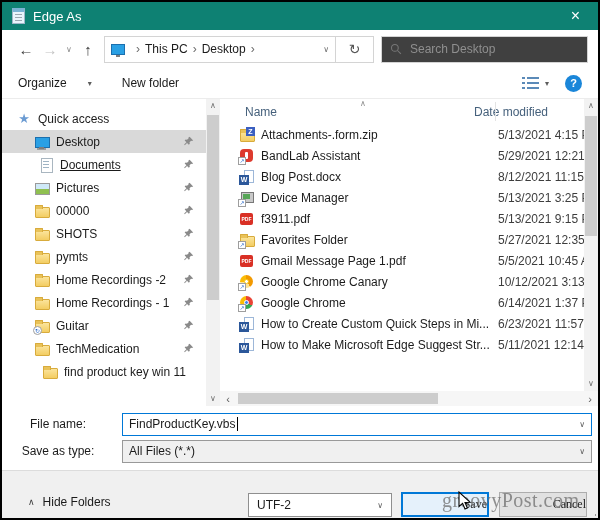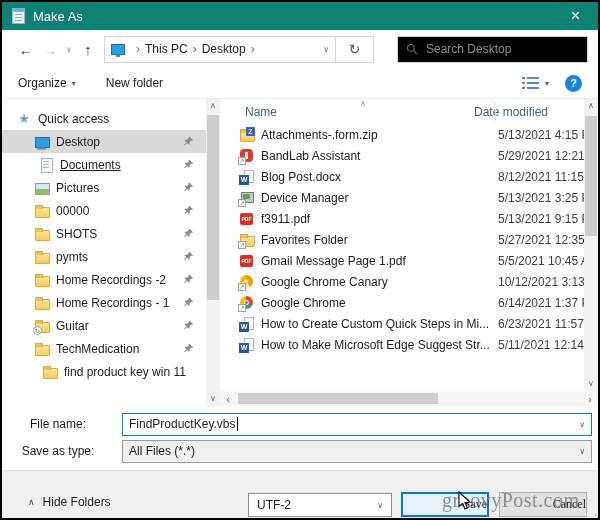--- a/index.html
+++ b/index.html
@@ -19,27 +19,27 @@
   .navbtn { width:24px; text-align:center; font-size:15px; color:#3b3b3b; }
   .navbtn.disabled { color:#c3c3c3; }
   .navchev { width:14px; text-align:center; font-size:8px; color:#8a8a8a; }
   .addrbox { width:232px; height:27px; border:1px solid #d4d4d4; display:flex; align-items:center; padding:0 6px; margin-left:4px; background:#fff; }
   .mon-icon { width:14px; height:11px; background:#2aa0e4; border:1px solid #1b6fae; margin-right:6px; position:relative; }
   .mon-icon::after { content:""; position:absolute; left:4px; right:4px; bottom:-3px; height:2px; background:#7c7c7c; }
   .crumb-sep { color:#6d6d6d; font-size:12px; padding:0 5px; }
   .crumb { font-size:12px; color:#1b1b1b; white-space:nowrap; }
   .addr-dd { margin-left:auto; color:#6d6d6d; font-size:8px; padding-left:6px; }
   .refreshbox { width:38px; height:27px; border:1px solid #d4d4d4; border-left:none; display:flex; align-items:center; justify-content:center; font-size:14px; color:#555; background:#fff; }
-  .searchbox { flex:1; height:27px; border:1px solid #d4d4d4; margin-left:23px; display:flex; align-items:center; padding:0 8px; background:#000000; }
+  .searchbox { flex:1; height:27px; border:1px solid #d4d4d4; margin-left:7px; display:flex; align-items:center; padding:0 8px; background:#404040; }
   .mag { width:12px; height:12px; margin-right:8px; flex:0 0 12px; }
   .search-ph { color:#8f8f8f; font-size:12px; }
 
   
   .menubar { height:31px; display:flex; align-items:center; padding:0 16px; background:#fff; border-bottom:1px solid #ececec; }
-  .mb-btn { display:flex; align-items:center; gap:5px; margin-right:30px; font-size:12px; color:#1b1b1b; }
+  .mb-btn { display:flex; align-items:center; gap:21px; margin-right:30px; font-size:12px; color:#1b1b1b; }
   .dd-arrow { font-size:8px; color:#5d5d5d; }
   .mb-right { margin-left:auto; display:flex; align-items:center; gap:6px; }
   .view-ic { width:17px; height:14px; }
   .help-ic { width:17px; height:17px; border-radius:50%; background:#1a86d9; color:#fff; font-size:11px; font-weight:bold; display:flex; align-items:center; justify-content:center; margin-left:10px; }
 
   
   .main { position:relative; height:307px; display:flex; background:#fff; }
 
   
   .sidebar { position:relative; width:218px; flex:0 0 218px; padding-top:8px; }
@@ -140,21 +140,21 @@
     background:radial-gradient(circle at 2px 2px, #9a9a9a 1px, transparent 1.2px) 0 0/4px 4px; 
     clip-path:polygon(100% 0, 100% 100%, 0 100%); }
 </style>
 </head>
 <body>
 
 <div class="win">
 
   <div class="titlebar">
     <span class="np-icon"></span>
-    <span class="t-title">Make As</span>
+    <span class="t-title">Edge As</span>
     <span class="t-close">×</span>
   </div>
 
   <div class="navrow">
     <span class="navbtn">←</span>
     <span class="navbtn disabled">→</span>
     <span class="navchev">∨</span>
     <span class="navbtn">↑</span>
     <div class="addrbox">
       <span class="mon-icon"></span>

